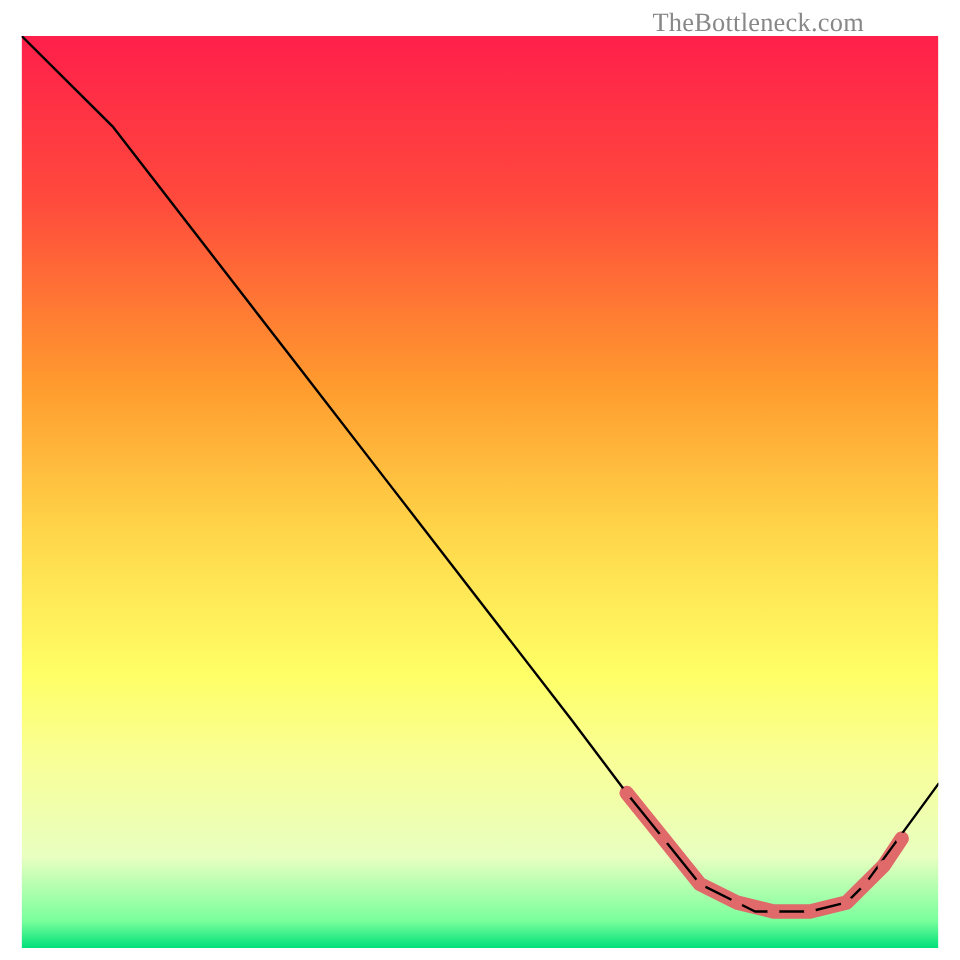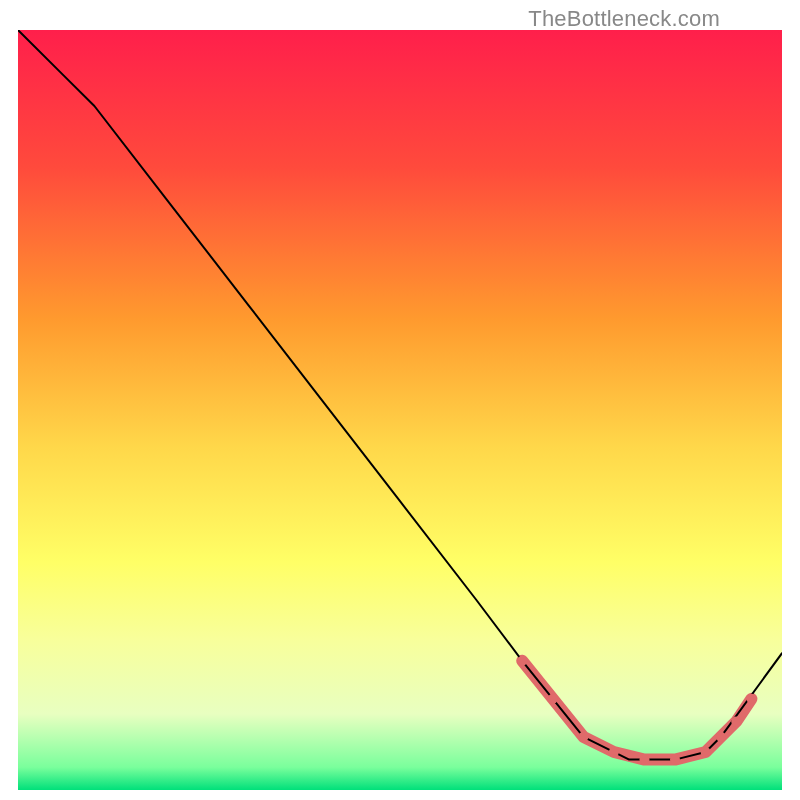--- a/index.html
+++ b/index.html
@@ -9,20 +9,21 @@
     height: 800px;
     overflow: hidden;
     font-family: Arial, Helvetica, sans-serif;
     background: #fff;
   }
   .frame {
     position: relative;
     width: 732px;
     height: 800px;
     background: #fff;
+    font-family: Liberation Serif, serif;
   }
   .watermark {
     position: absolute;
     top: 6px;
     right: 12px;
     font-size: 22px;
     color: #888;
     font-weight: 400;
     letter-spacing: 0.2px;
     z-index: 10;

